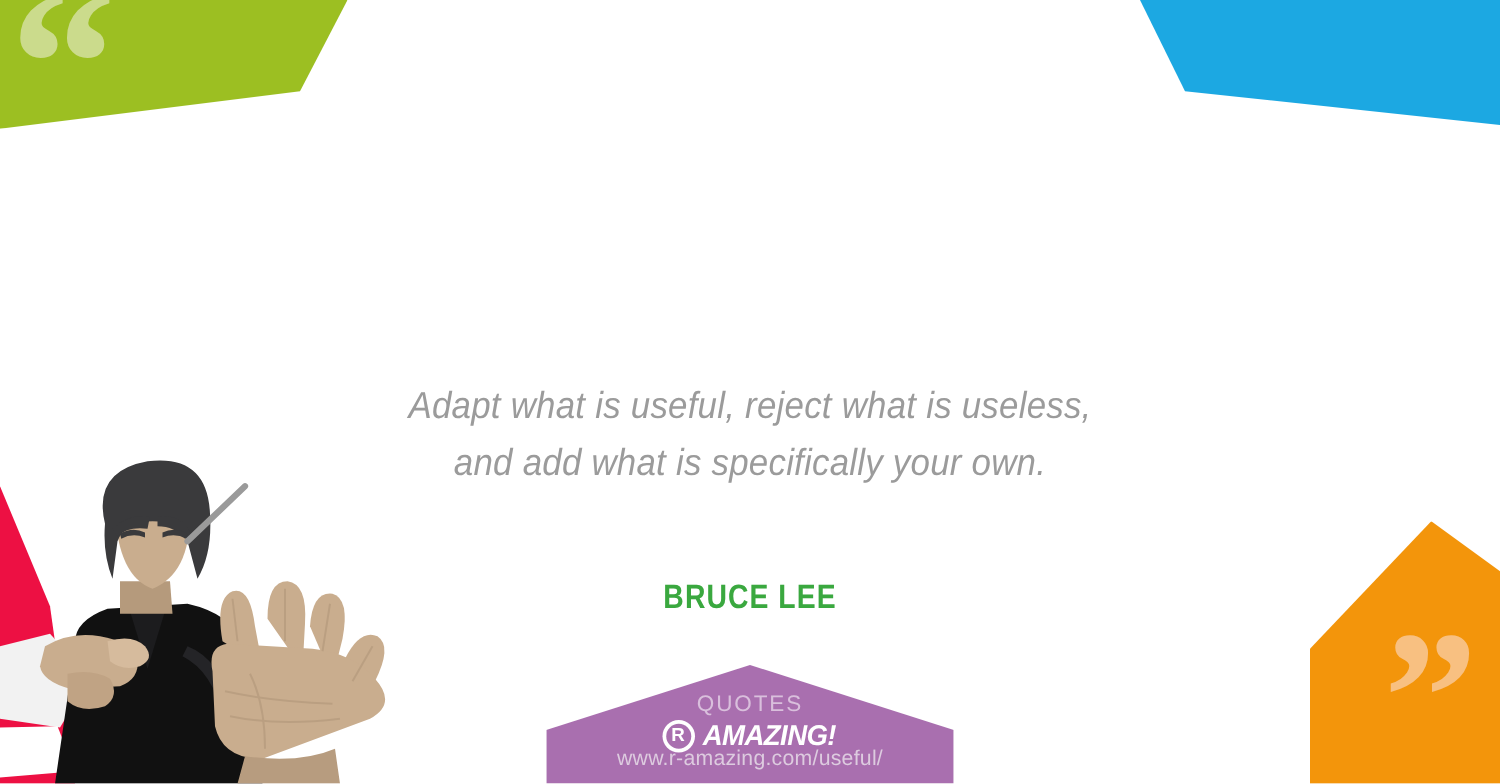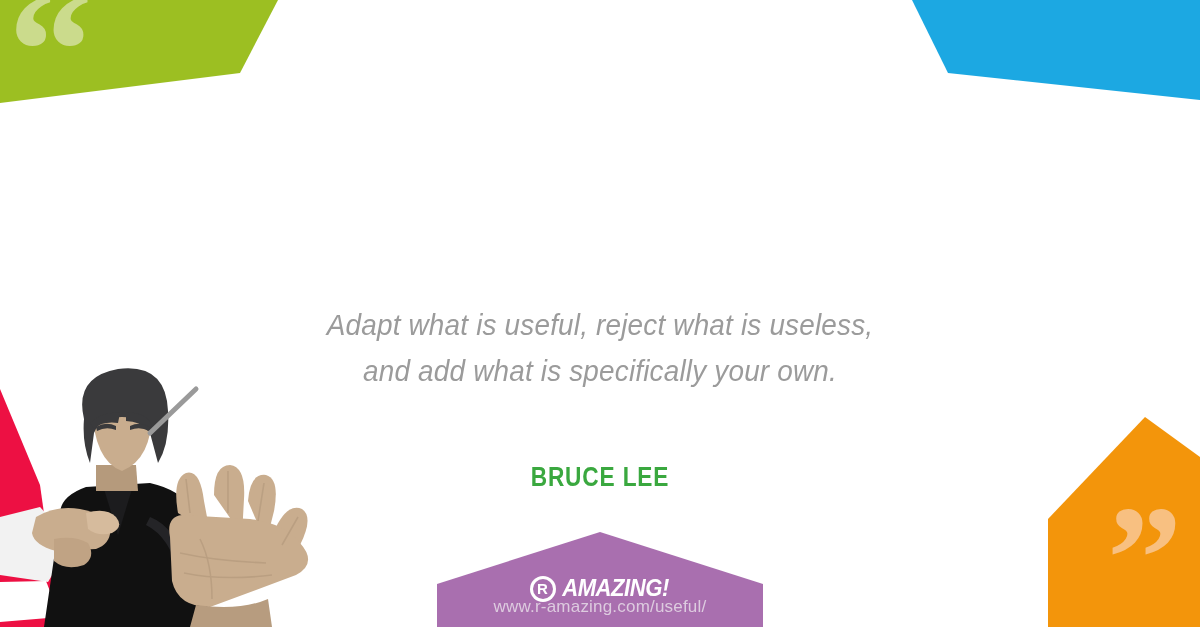--- a/index.html
+++ b/index.html
@@ -191,20 +191,21 @@
   </div>
 
   <div class="quote-block">
     <div class="quote-line">Adapt what is useful, reject what is useless,</div>
     <div class="quote-line">and add what is specifically your own.</div>
   </div>
 
   <div class="author">BRUCE LEE</div>
 
   <div class="badge">
+    <div class="badge-quotes">QUOTES</div>
     <div class="badge-logo">
       <span class="badge-mark">
         <span class="badge-mark-r">R</span>
       </span>
       <span class="badge-word">AMAZING!</span>
     </div>
     <div class="badge-url">www.r-amazing.com/useful/</div>
   </div>
 
 </div>

